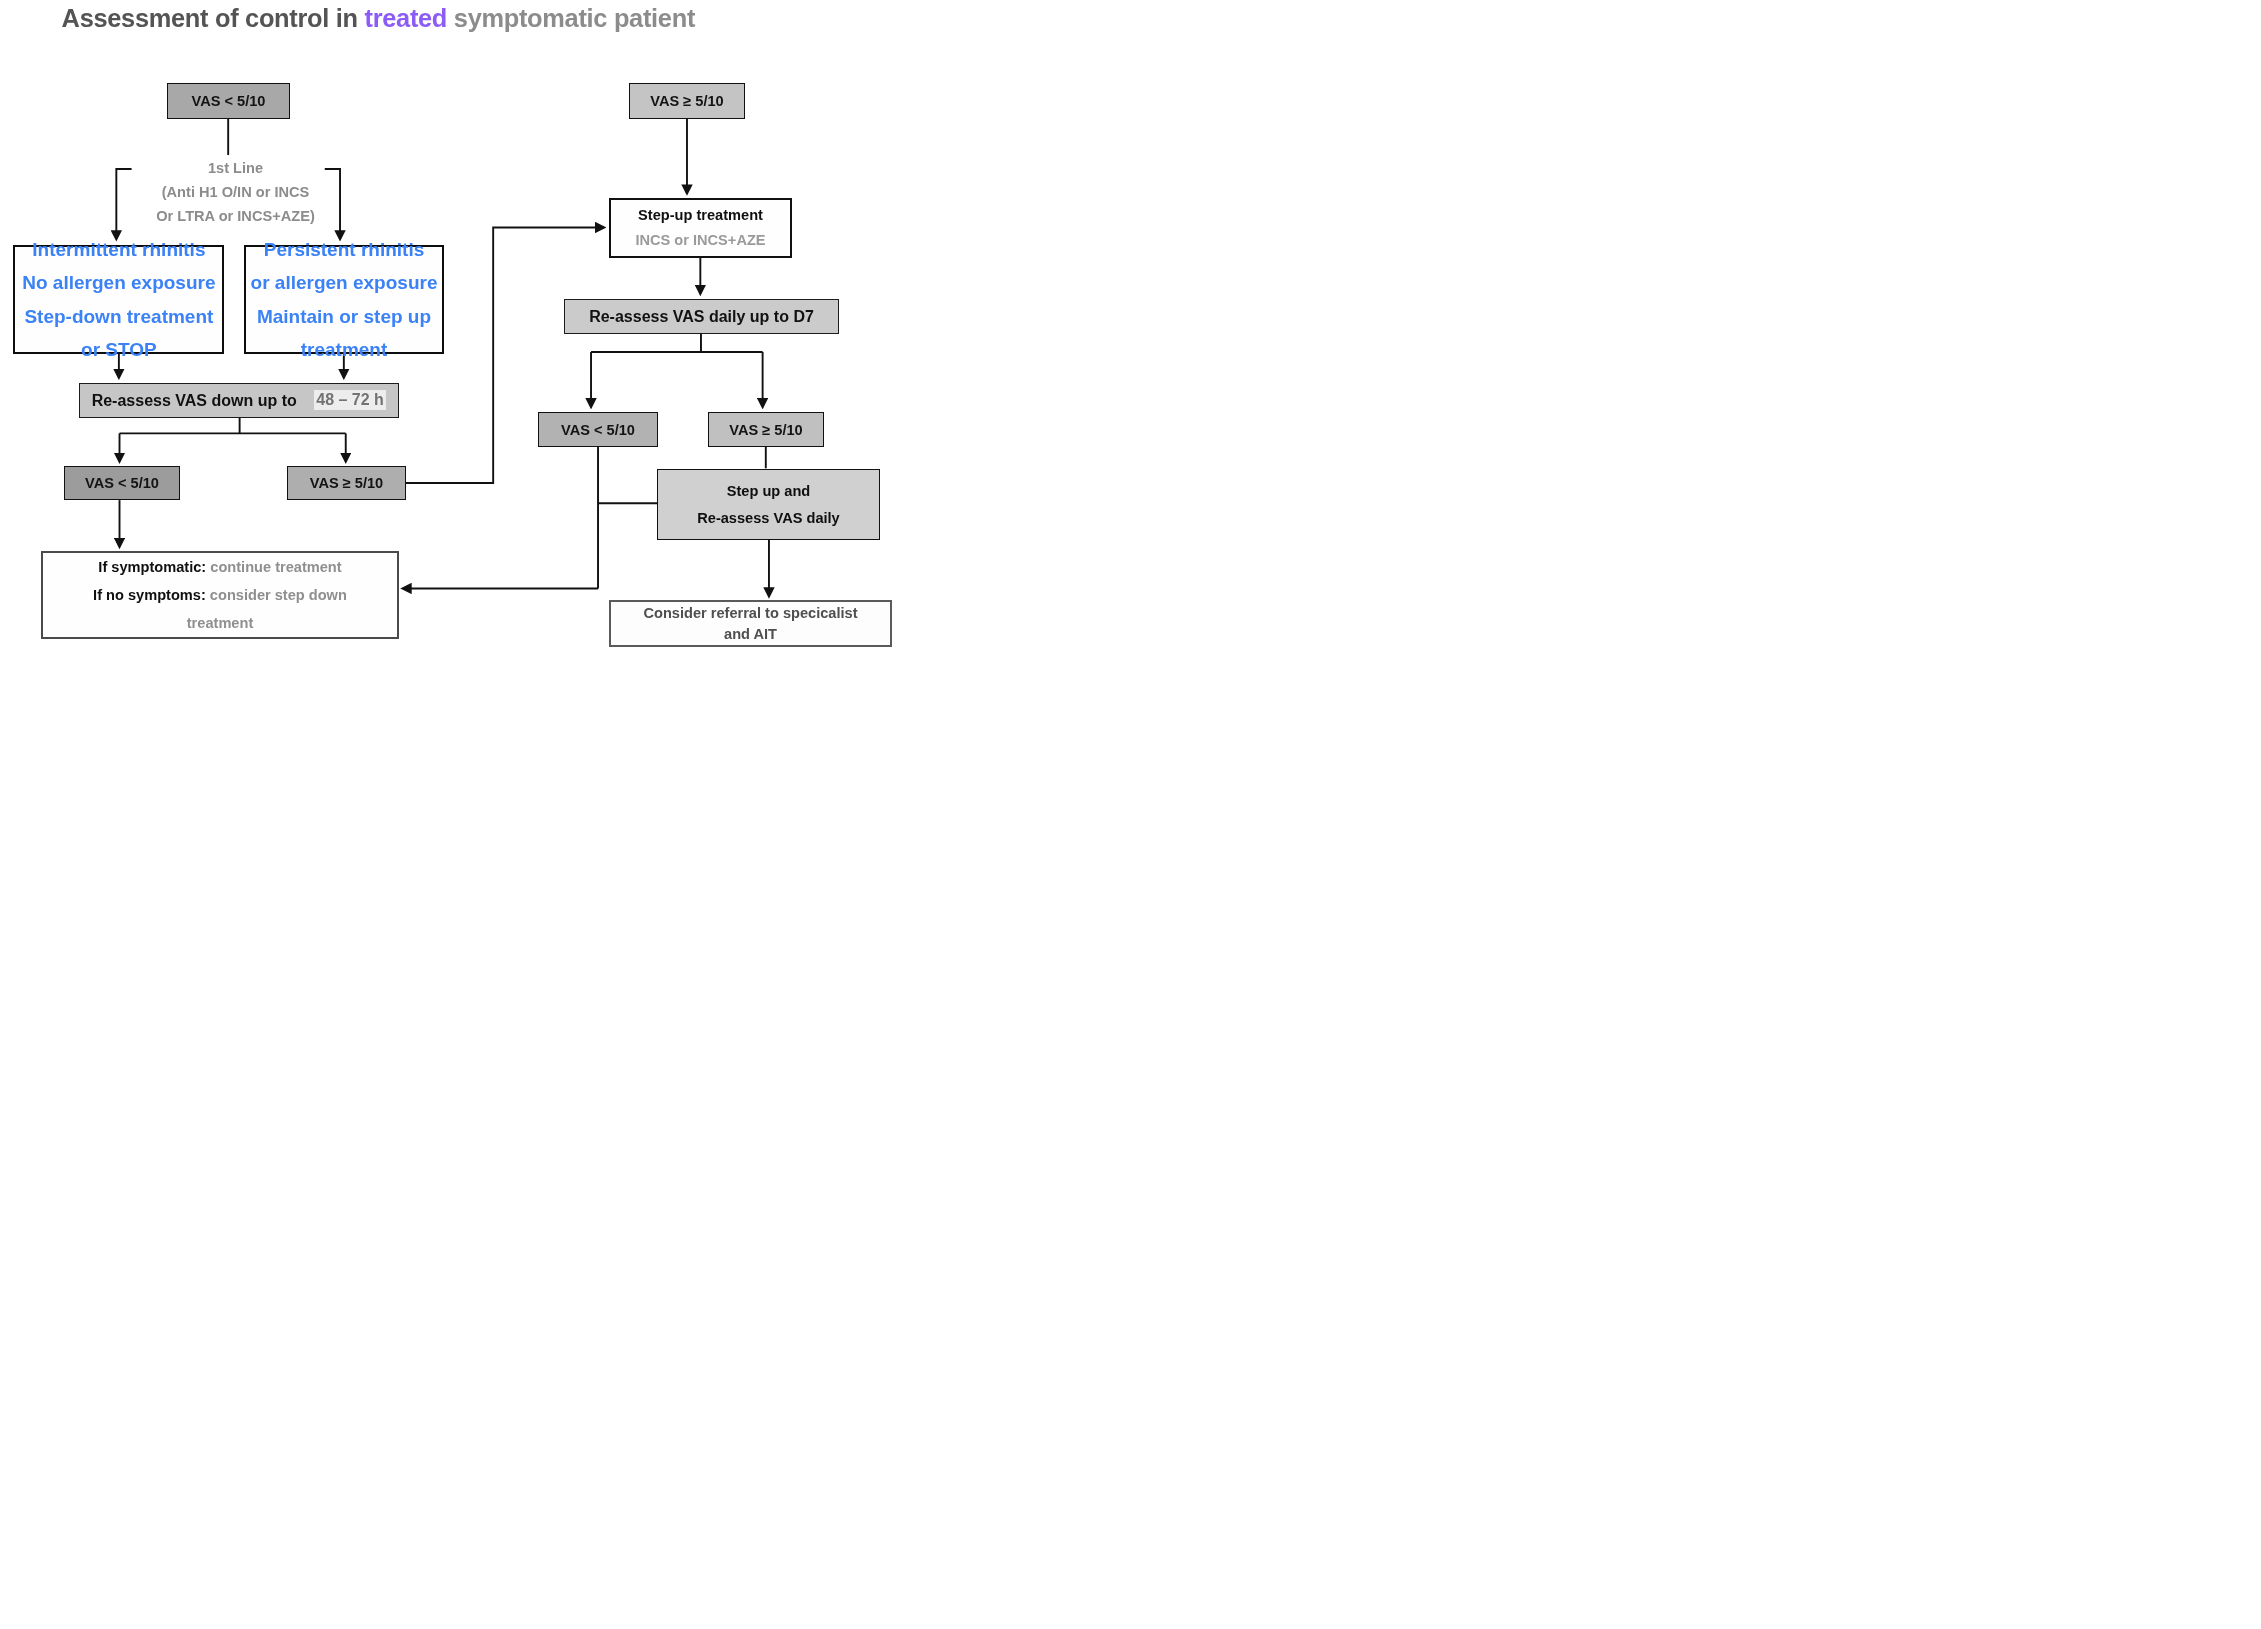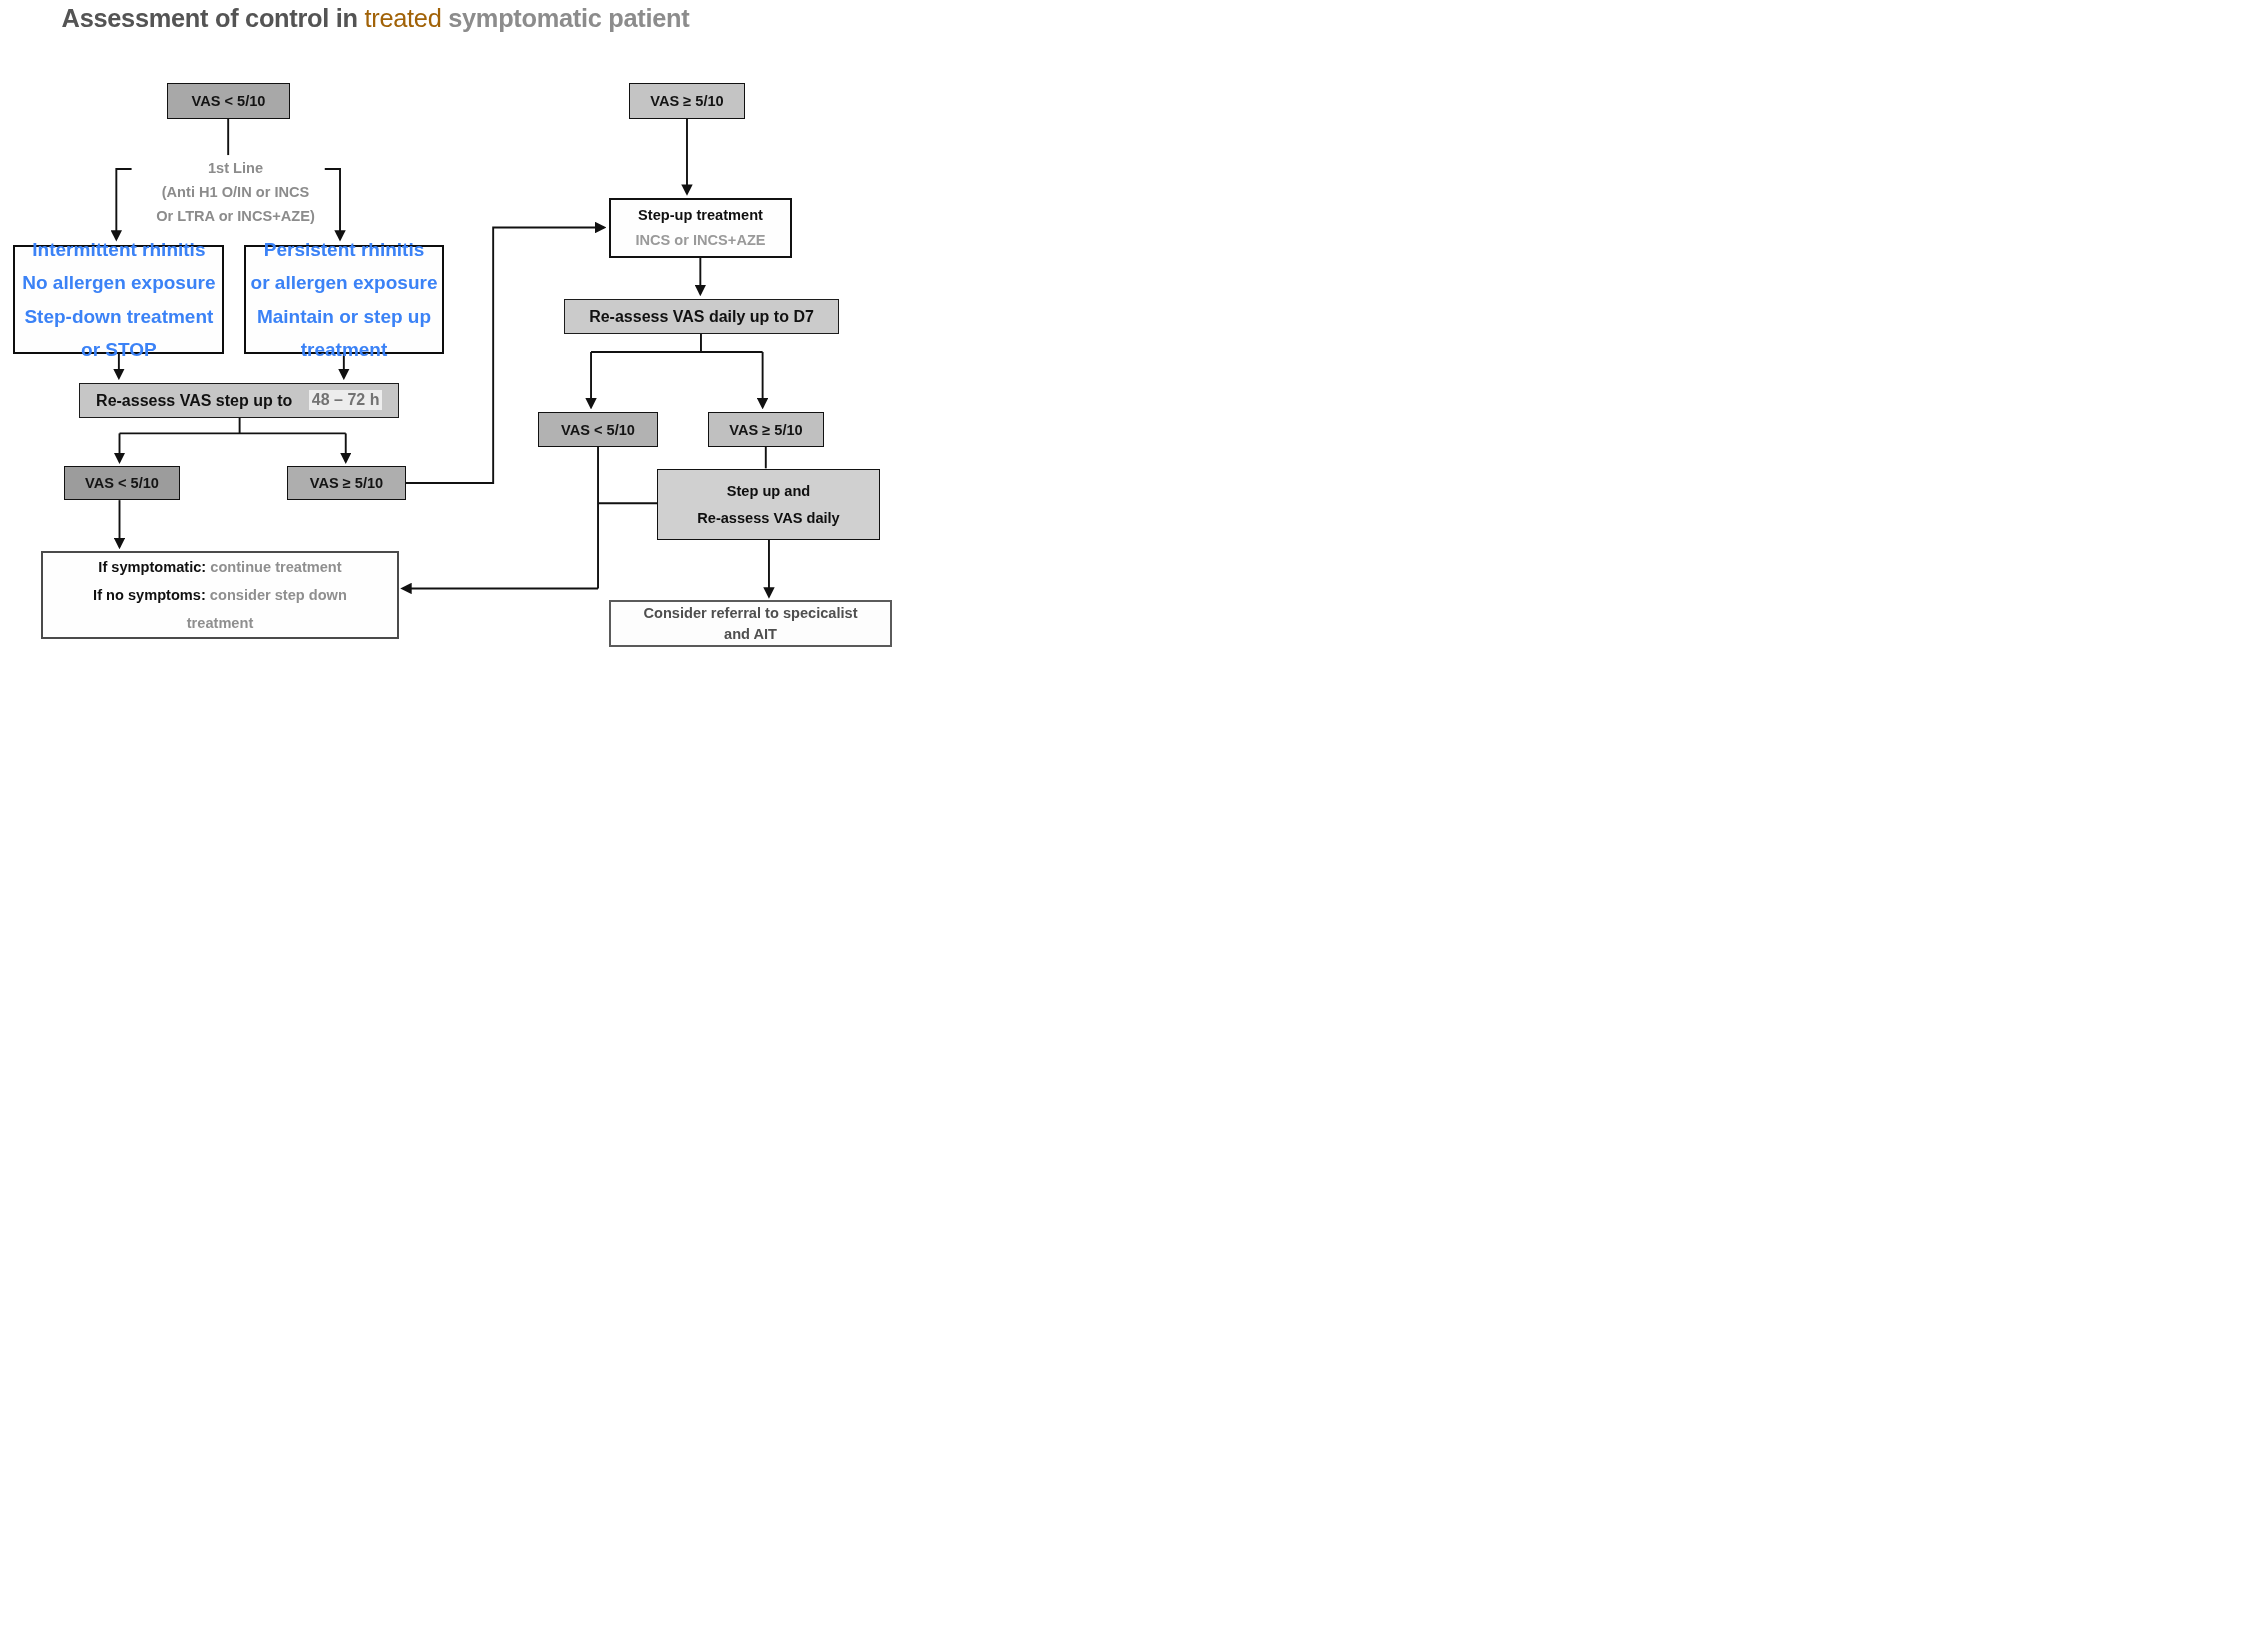--- a/index.html
+++ b/index.html
@@ -4,21 +4,21 @@
 <style>
   html,body{margin:0;padding:0;background:#ffffff;}
   body{font-family:"Liberation Sans", sans-serif;}
   #canvas{position:relative;width:905px;height:652px;background:#ffffff;overflow:hidden;}
   #connectors{position:absolute;left:0;top:0;width:905px;height:652px;}
   .box{position:absolute;box-sizing:border-box;display:flex;flex-direction:column;
        justify-content:center;align-items:center;text-align:center;font-weight:700;}
   .title{position:absolute;left:21.6px;top:3.8px;font-size:25.4px;font-weight:700;
          letter-spacing:-0.3px;white-space:nowrap;}
   .title .t-prefix{color:#545454;margin-left:40px;}
-  .title .t-emph{color:#a16207;font-weight:400;text-align:right;}
+  .title .t-emph{color:#8b5cf6;font-weight:700;text-align:right;}
   .title .t-suffix{color:#8c8c8c;}
   .vasbox{font-size:14.6px;color:#141414;border:1.9px solid #111;}
   .lv-top{left:167px;top:83px;width:123px;height:36px;background:#a8a8a8;}
   .rv-top{left:629px;top:83px;width:116px;height:36px;background:#c4c4c4;}
   .firstline{left:125px;top:154px;width:221px;height:76px;font-size:14.6px;
              line-height:24px;color:#8c8c8c;background:transparent;}
   .bigbox{border:2.5px solid #0d0d0d;background:#fefefe;font-size:19px;line-height:25.4px;color:#3b82f6;gap:8px;}
   .intermittent{left:13.4px;top:245px;width:211px;height:109px;}
   .persistent{left:244px;top:245px;width:200px;height:109px;}
   .bar{border:1.9px solid #1c1c1c;background:#c6c6c6;font-size:16px;color:#111;}
@@ -94,21 +94,21 @@
   </div>
 
   <div class="box bigbox persistent">
     <div>Persistent rhinitis</div>
     <div>or allergen exposure</div>
     <div>Maintain or step up</div>
     <div>treatment</div>
   </div>
 
   <div class="box bar bar48">
-    <div><span>Re-assess VAS step  up to</span><span class="hl">48 – 72 h</span></div>
+    <div><span>Re-assess VAS down  up to</span><span class="hl">48 – 72 h</span></div>
   </div>
 
   <div class="box vasbox lv-lt">VAS &lt; 5/10</div>
   <div class="box vasbox lv-ge">VAS ≥ 5/10</div>
 
   <div class="box ifbox">
     <div><span class="lab">If symptomatic:</span><span class="val"> continue treatment</span></div>
     <div><span class="lab">If no symptoms:</span><span class="val"> consider step down</span></div>
     <div class="val">treatment</div>
   </div>

